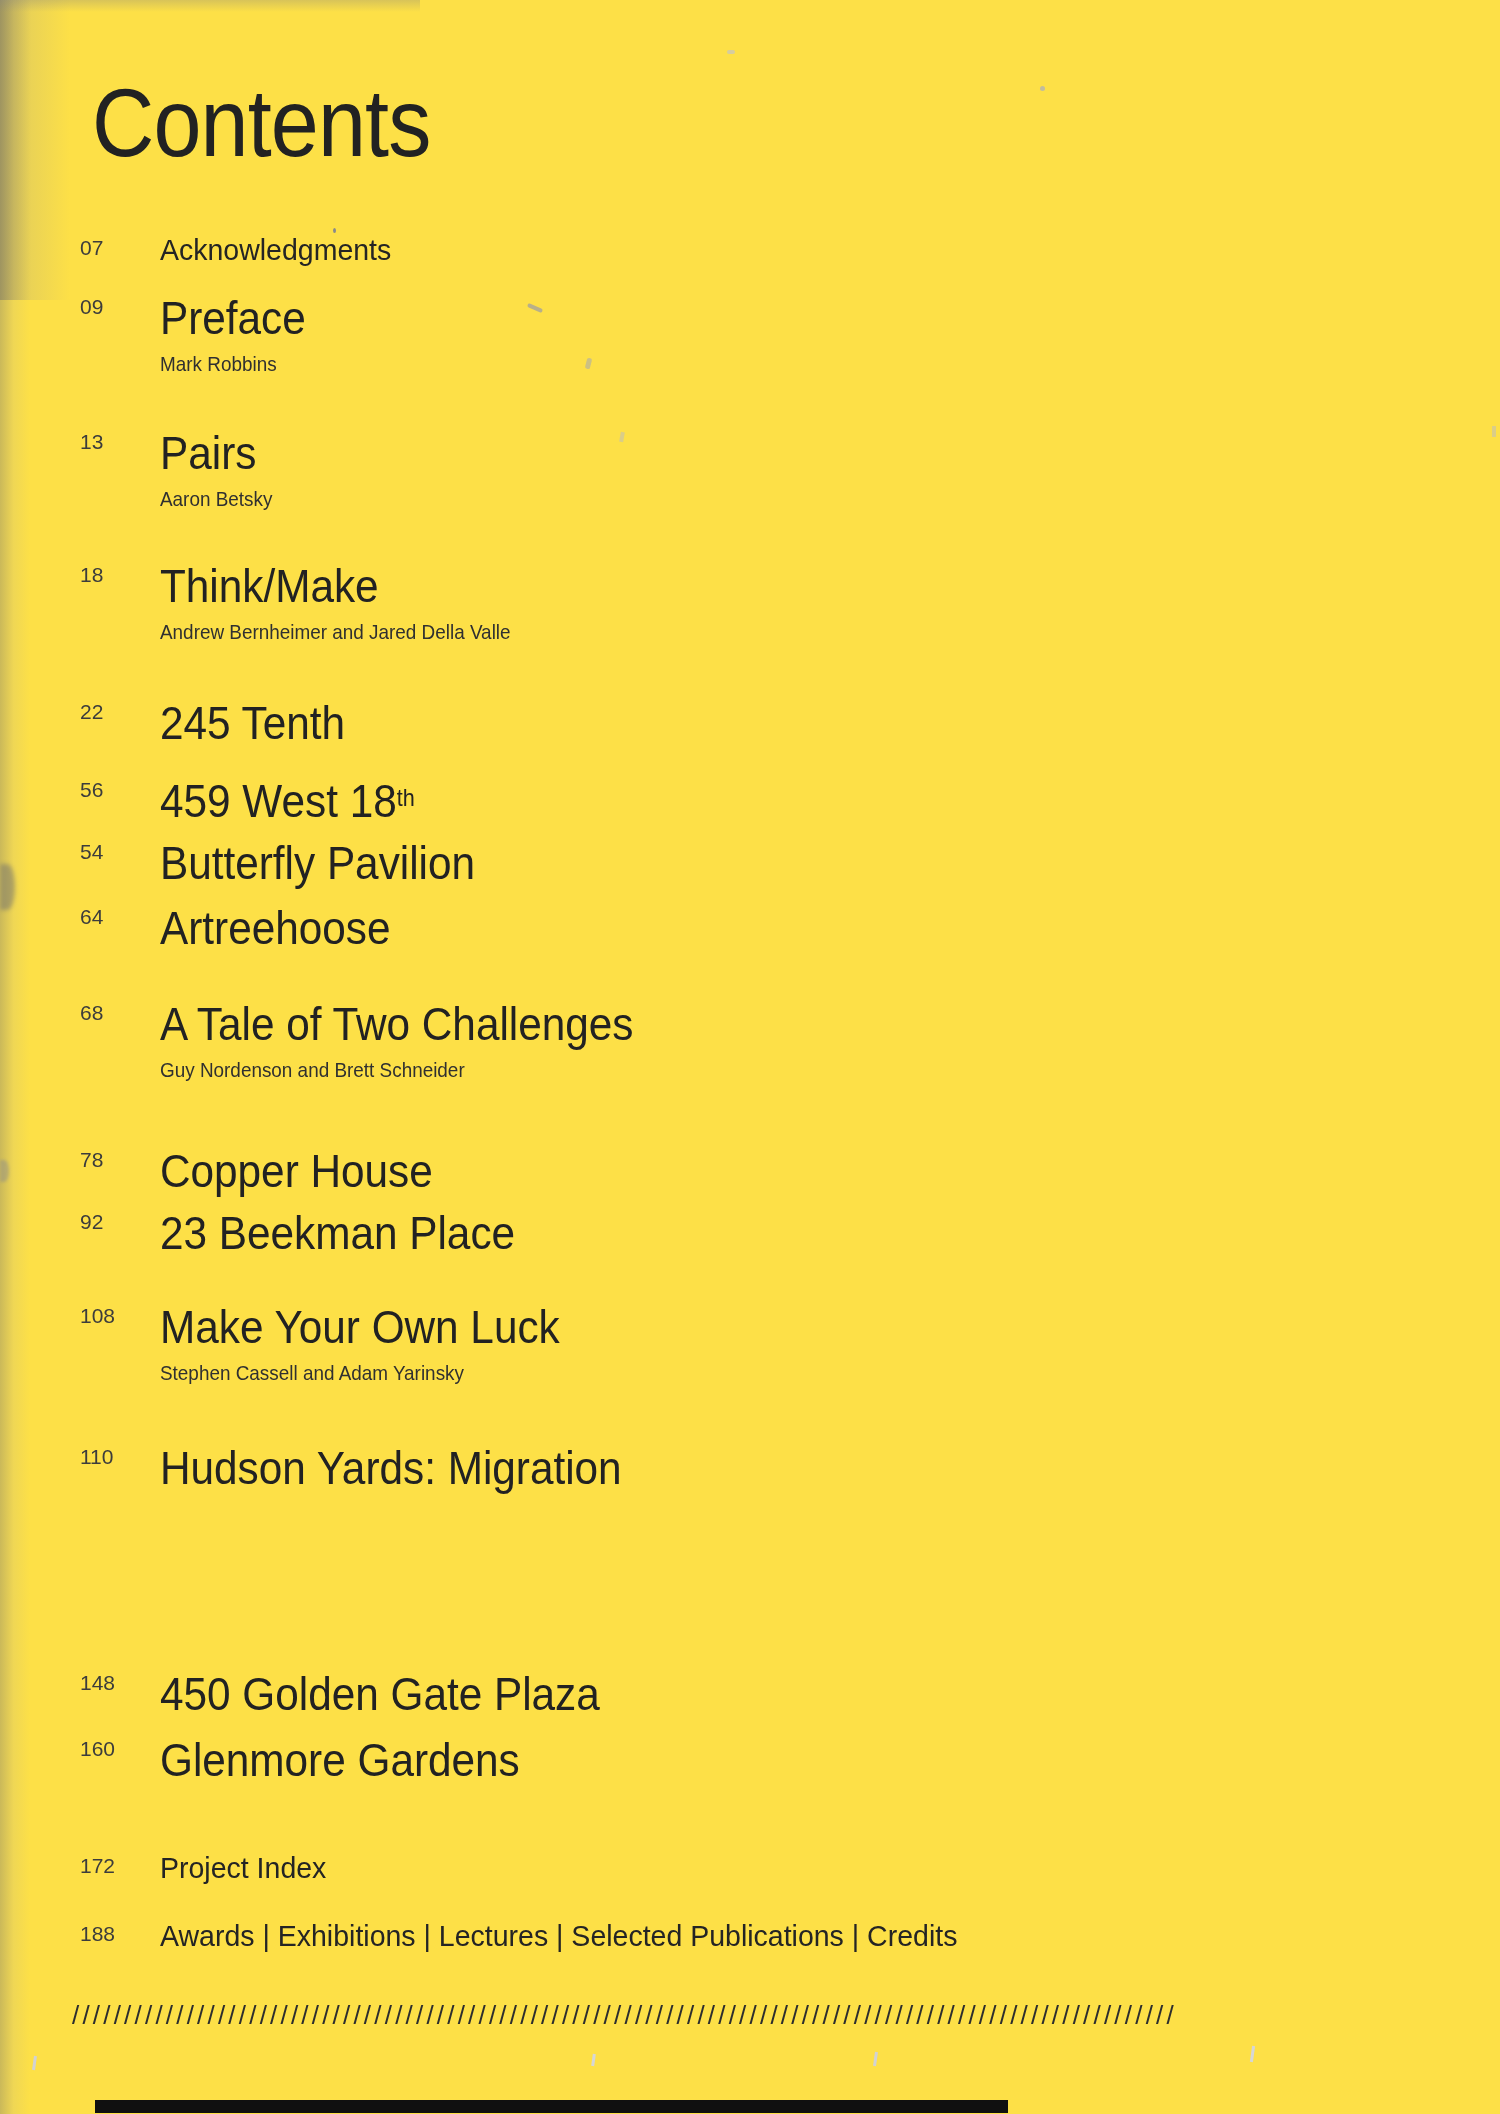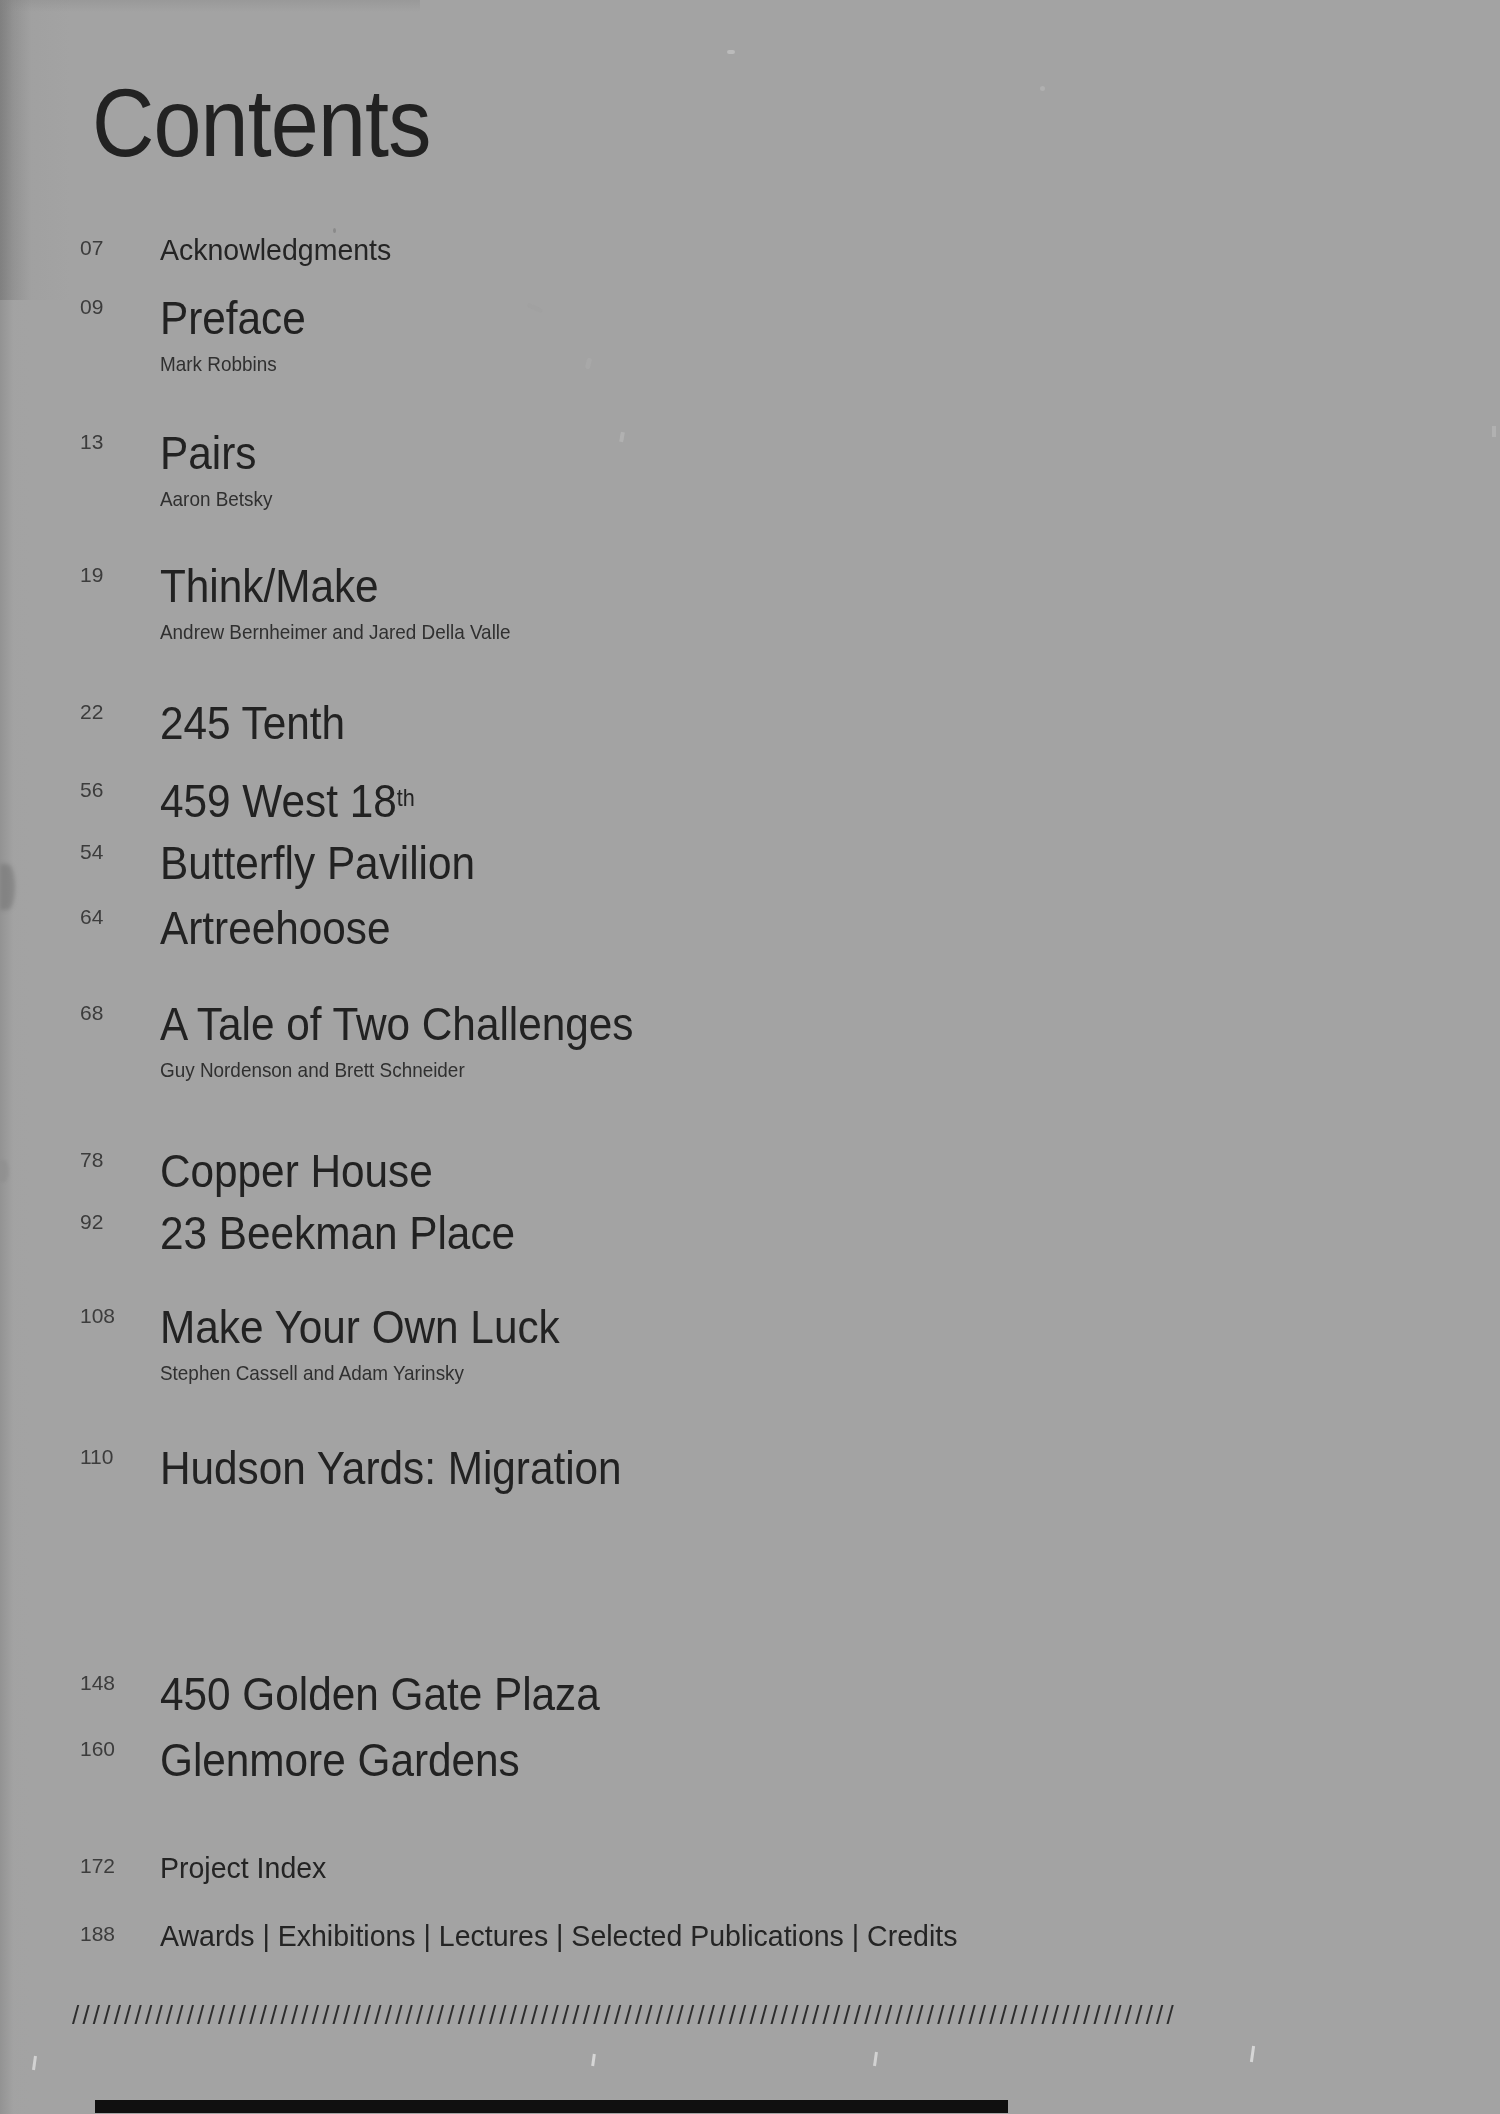--- a/index.html
+++ b/index.html
@@ -1,20 +1,20 @@
 <!DOCTYPE html>
 <html><head>
 <meta charset="utf-8">
 <style>
   html, body { margin: 0; padding: 0; background: #e8e8e8; }
   .page {
     position: relative;
     width: 1500px;
     height: 2114px;
-    background: #a3a3a3;
+    background: #fde047;
     overflow: hidden;
     font-family: "Liberation Sans", "DejaVu Sans", sans-serif;
     color: #1e1e1e;
   }
   
   .shade-left {
     position: absolute; left: 0; top: 0; width: 30px; height: 100%;
     background: linear-gradient(90deg, rgba(120,120,120,0.38), rgba(160,160,160,0.15) 45%, rgba(255,255,255,0));
     pointer-events: none;
   }
@@ -104,21 +104,21 @@
 
   <div class="row big" style="top:429px">
     <span class="num">13</span>
     <div class="entry">
       <span class="entry-title">Pairs</span>
       <span class="author">Aaron Betsky</span>
     </div>
   </div>
 
   <div class="row big" style="top:562px">
-    <span class="num">19</span>
+    <span class="num">18</span>
     <div class="entry">
       <span class="entry-title">Think/Make</span>
       <span class="author">Andrew Bernheimer and Jared Della Valle</span>
     </div>
   </div>
 
   <div class="row big" style="top:699px">
     <span class="num">22</span>
     <div class="entry">
       <span class="entry-title">245 Tenth</span>

